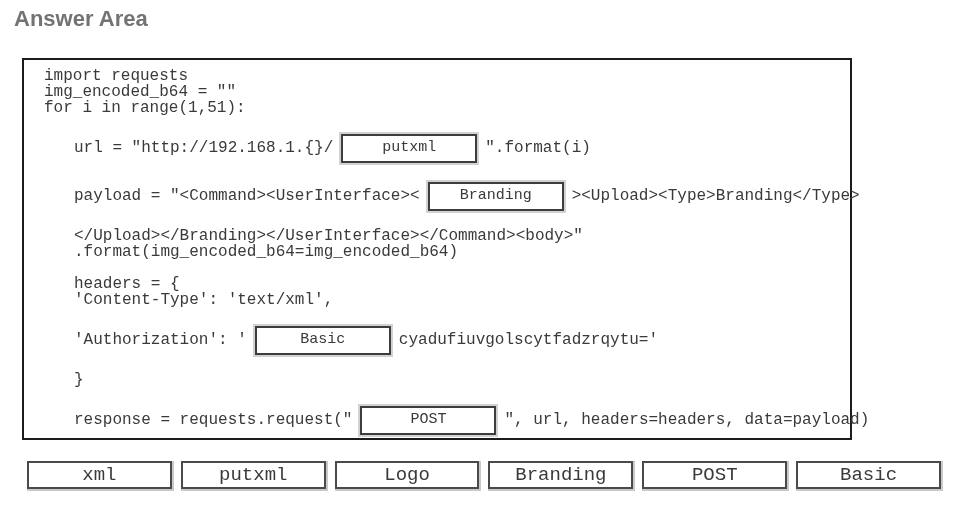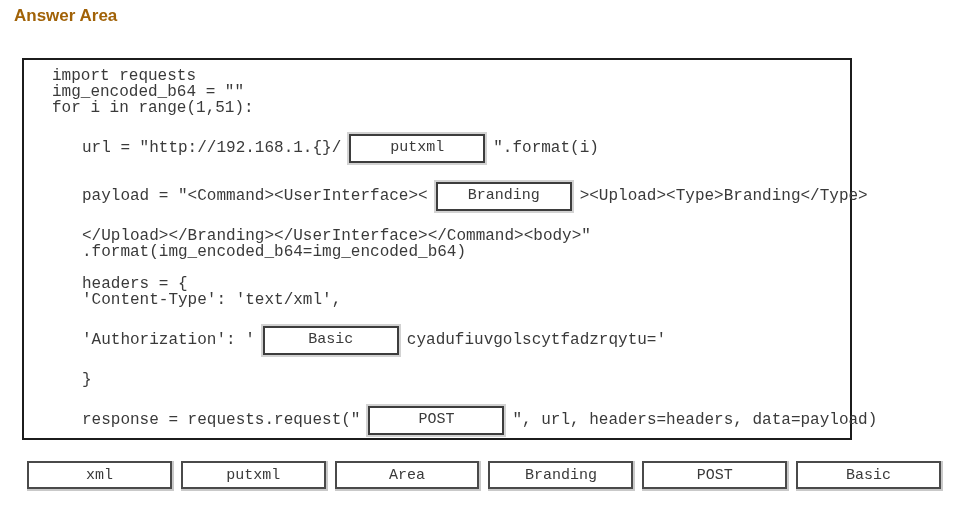--- a/index.html
+++ b/index.html
@@ -14,36 +14,36 @@
     background: #ffffff;
     overflow: hidden;
   }
   .heading {
     position: absolute;
     left: 14px;
     top: 6px;
     margin: 0;
     font-family: "Liberation Sans", sans-serif;
     font-weight: bold;
-    font-size: 17px;
-    color: #a16207;
+    font-size: 22px;
+    color: #737373;
     letter-spacing: 0px;
   }
   .code-box {
     position: absolute;
     left: 22px;
     top: 58px;
     width: 826px;
     height: 378px;
     border: 2px solid #1c1c1c;
     background: #ffffff;
     box-sizing: content-box;
   }
   .code-lines {
-    padding: 8px 0 0 28px;
+    padding: 8px 0 0 20px;
     font-family: "Liberation Mono", "DejaVu Sans Mono", monospace;
     font-size: 16px;
     color: #3a3a3a;
     white-space: pre;
   }
   .code-line {
     display: flex;
     align-items: center;
     height: 16px;
     line-height: 16px;
@@ -87,34 +87,34 @@
   .option-token {
     flex: 1 1 0;
     height: 24px;
     display: flex;
     align-items: center;
     justify-content: center;
     border: 2px solid #4a4a4a;
     box-shadow: 1px 1px 0 1px #c9c9c9;
     background: #ffffff;
     font-family: "Liberation Mono", "DejaVu Sans Mono", monospace;
-    font-size: 15px;
+    font-size: 19px;
     color: #3a3a3a;
     cursor: pointer;
   }
 </style>
 </head>
 <body>
 
 <div class="page">
   <h1 class="heading">Answer Area</h1>
   <div class="code-box">
     <div class="code-lines"><div class="code-line"><span class="code-seg">import requests</span></div><div class="code-line"><span class="code-seg">img_encoded_b64 = ""</span></div><div class="code-line"><span class="code-seg">for i in range(1,51):</span></div><div class="code-line blank"></div><div class="code-line indent has-slot"><span class="code-seg">url = "http://192.168.1.{}/</span><span class="answer-slot">putxml</span><span class="code-seg">".format(i)</span></div><div class="code-line blank"></div><div class="code-line indent has-slot"><span class="code-seg">payload = "&lt;Command&gt;&lt;UserInterface&gt;&lt;</span><span class="answer-slot">Branding</span><span class="code-seg">&gt;&lt;Upload&gt;&lt;Type&gt;Branding&lt;/Type&gt;</span></div><div class="code-line blank"></div><div class="code-line indent"><span class="code-seg">&lt;/Upload&gt;&lt;/Branding&gt;&lt;/UserInterface&gt;&lt;/Command&gt;&lt;body&gt;"</span></div><div class="code-line indent"><span class="code-seg">.format(img_encoded_b64=img_encoded_b64)</span></div><div class="code-line blank"></div><div class="code-line indent"><span class="code-seg">headers = {</span></div><div class="code-line indent"><span class="code-seg">'Content-Type': 'text/xml',</span></div><div class="code-line blank"></div><div class="code-line indent has-slot"><span class="code-seg">'Authorization': '</span><span class="answer-slot">Basic</span><span class="code-seg">cyadufiuvgolscytfadzrqytu='</span></div><div class="code-line blank"></div><div class="code-line indent"><span class="code-seg">}</span></div><div class="code-line blank"></div><div class="code-line indent has-slot"><span class="code-seg">response = requests.request("</span><span class="answer-slot">POST</span><span class="code-seg">", url, headers=headers, data=payload)</span></div></div>
   </div>
   <div class="options-row">
       <div class="option-token">xml</div>
       <div class="option-token">putxml</div>
-      <div class="option-token">Area</div>
+      <div class="option-token">Logo</div>
       <div class="option-token">Branding</div>
       <div class="option-token">POST</div>
       <div class="option-token">Basic</div>
     </div>
 </div>
 
 </body></html>

